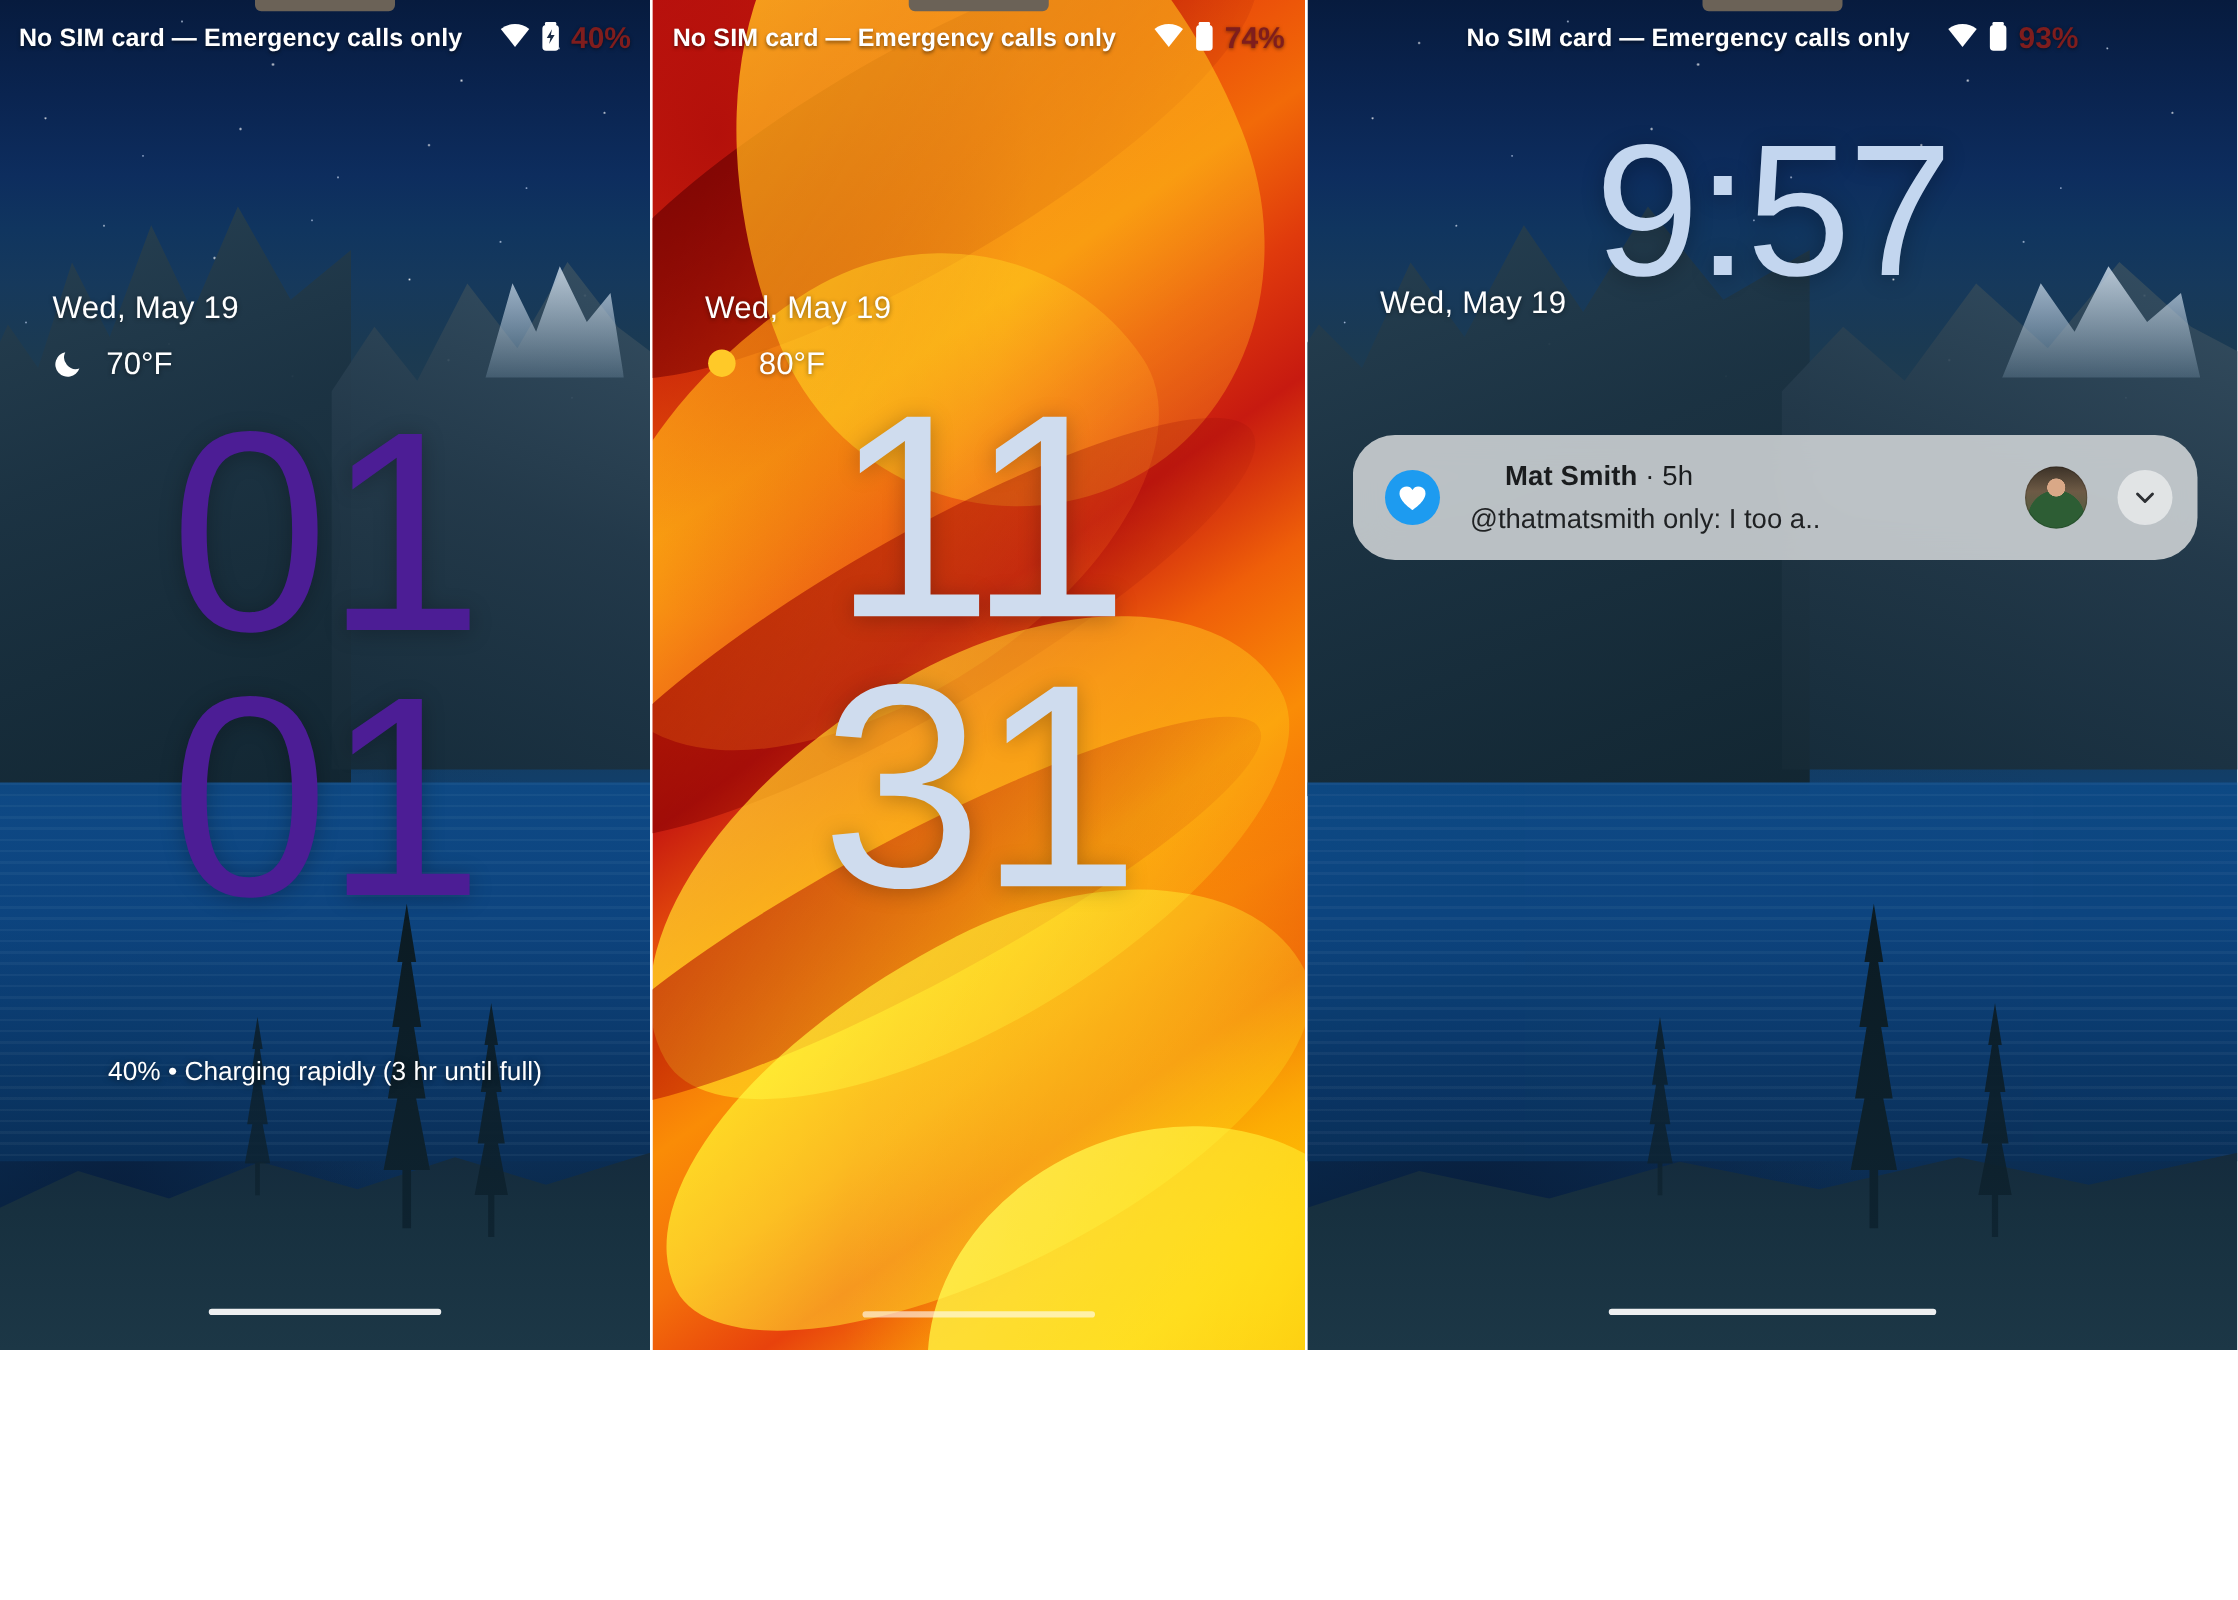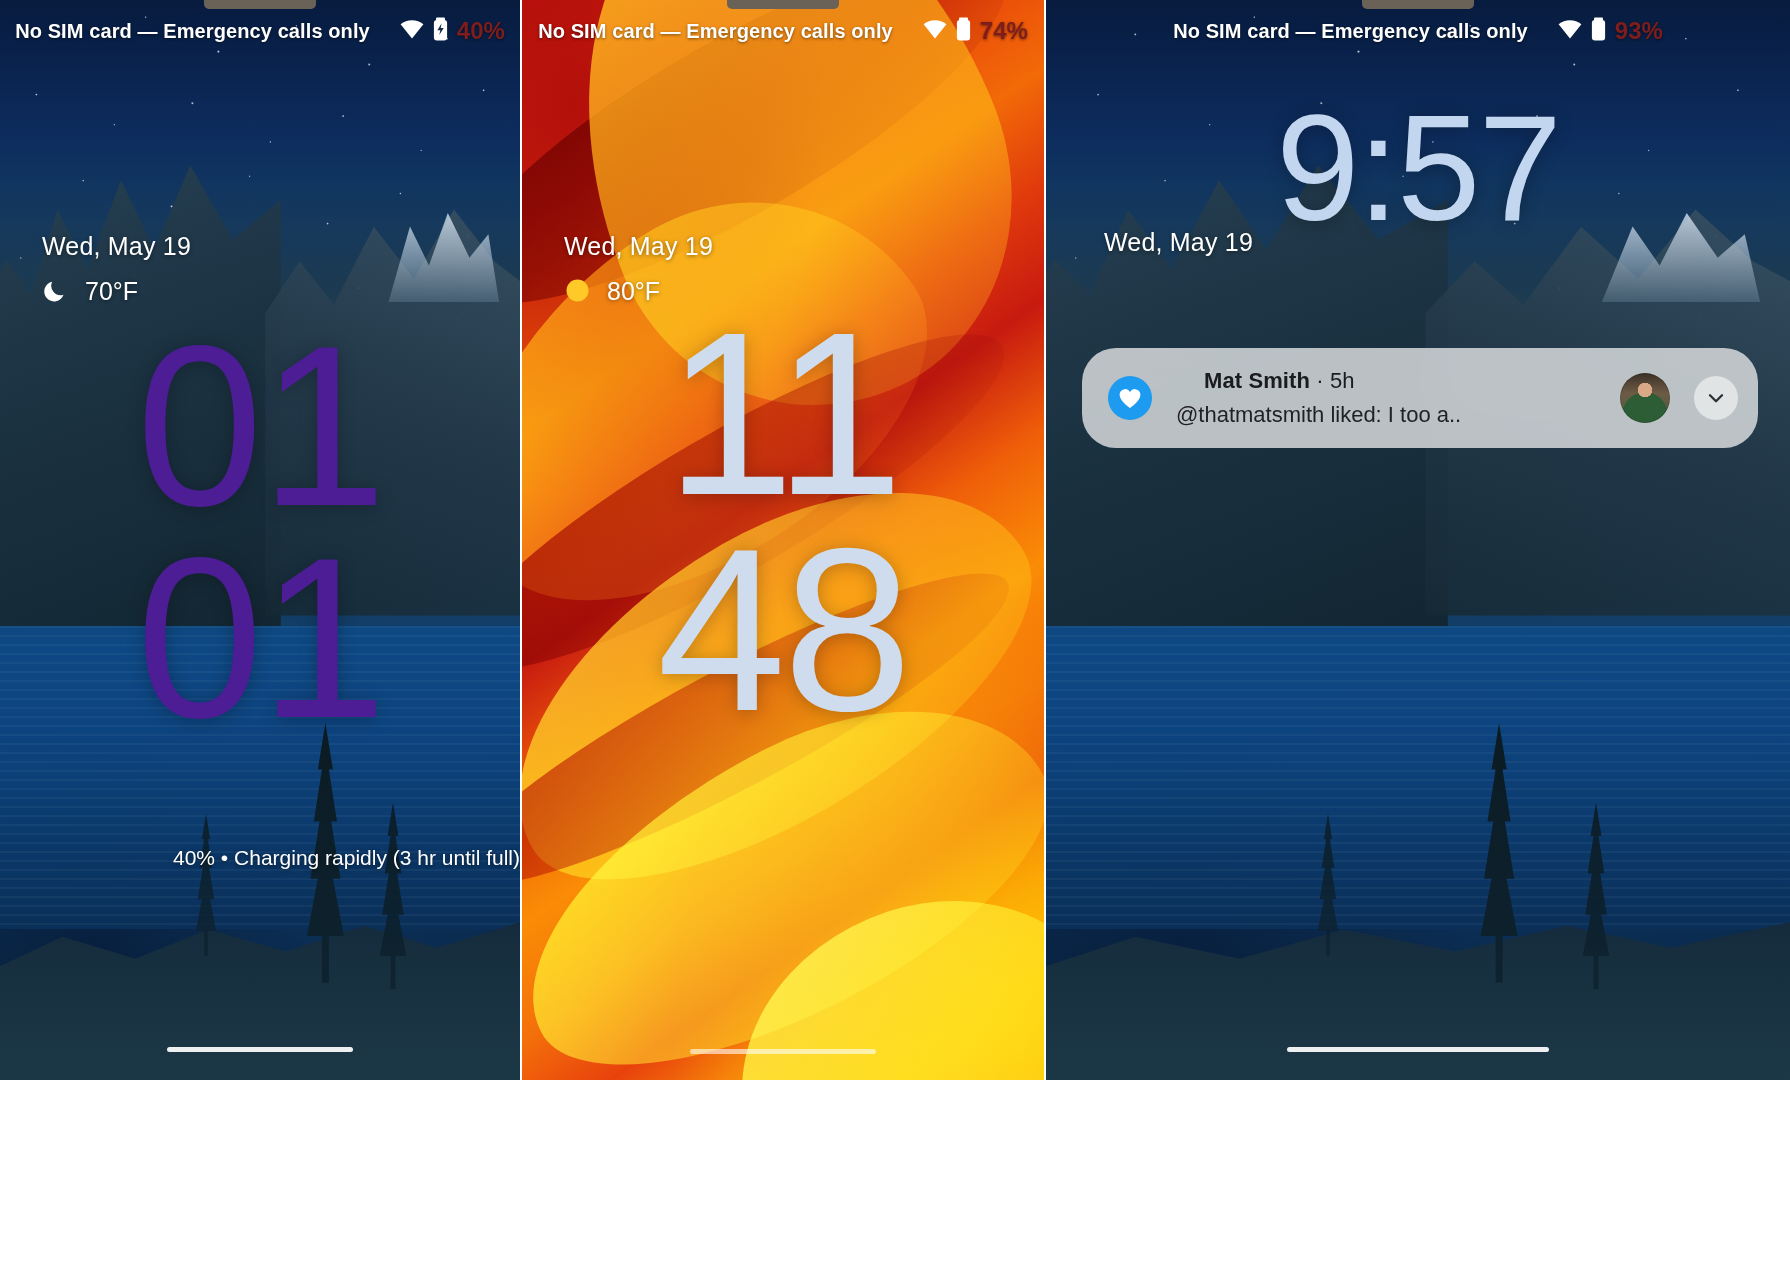--- a/index.html
+++ b/index.html
@@ -179,21 +179,21 @@
     background:
       radial-gradient(circle at 50% 34%, #d9a887 0 17%, rgba(217,168,135,0) 18%),
       radial-gradient(circle at 50% 84%, #2d5d34 0 46%, rgba(45,93,52,0) 47%),
       linear-gradient(180deg,#3b3127 0%,#6d5a45 40%,#47603e 100%);
     box-shadow:inset 0 0 0 1px rgba(0,0,0,.15); }
   .notif-expand { width:44px; height:44px; border-radius:50%;
     background:rgba(255,255,255,.55); display:flex; align-items:center; justify-content:center;
     flex:0 0 auto; }
 
   
-  .charging-text { position:absolute; left:0; right:0; text-align:right; color:#fff;
+  .charging-text { position:absolute; left:0; right:0; text-align:center; color:#fff;
     font-size:21px; font-weight:400; text-shadow:0 1px 5px rgba(0,0,0,.55); z-index:18; }
   .home-indicator { position:absolute; left:50%; transform:translateX(-50%);
     height:5px; border-radius:3px; background:rgba(255,255,255,.92); z-index:19; }
 </style>
 </head>
 <body>
 
 <div class="screens">
 
   <div class="panel panel-1">
@@ -295,21 +295,21 @@
             <svg width="27" height="27" viewBox="0 0 27 27">
                 <circle cx="13.5" cy="13.5" r="11" fill="#ffc928"></circle>
               </svg>
           </span>
           <span class="weather-temp">80°F</span>
         </div>
       </div>
 
       <div class="clock-stack" style="top:306px; font-size:232px; color:#cfdcee;">
         <div>11</div>
-        <div>48</div>
+        <div>31</div>
       </div>
     </div>
 
     <div class="home-indicator" style="bottom:26px; width:186px; background:rgba(255,255,255,.6);"></div>
   </div>
 
   <div class="gap"></div>
 
   <div class="panel panel-3">
     <div class="wall wall-night">
@@ -357,21 +357,21 @@
         <svg width="26" height="24" viewBox="0 0 26 24">
           <path d="M13 22S2.6 15.4 2.6 8.8a5.6 5.6 0 0 1 10.4-2.9 5.6 5.6 0 0 1 10.4 2.9C23.4 15.4 13 22 13 22Z" fill="#fff"></path>
         </svg>
       </span>
       <span class="notif-body">
         <span class="notif-title">
           <span>Mat Smith</span>
           <span class="dot">·</span>
           <span class="age">5h</span>
         </span>
-        <div class="notif-text">@thatmatsmith liked: I too a..</div>
+        <div class="notif-text">@thatmatsmith only: I too a..</div>
       </span>
       <span class="notif-avatar"></span>
       <span class="notif-expand">
         <svg width="22" height="22" viewBox="0 0 22 22">
           <path d="M5 8.2 11 14.2 17 8.2" fill="none" stroke="#2c2f33" stroke-width="2.3" stroke-linecap="round" stroke-linejoin="round"></path>
         </svg>
       </span>
     </div>
 
     <div class="home-indicator" style="bottom:28px; width:262px;"></div>

